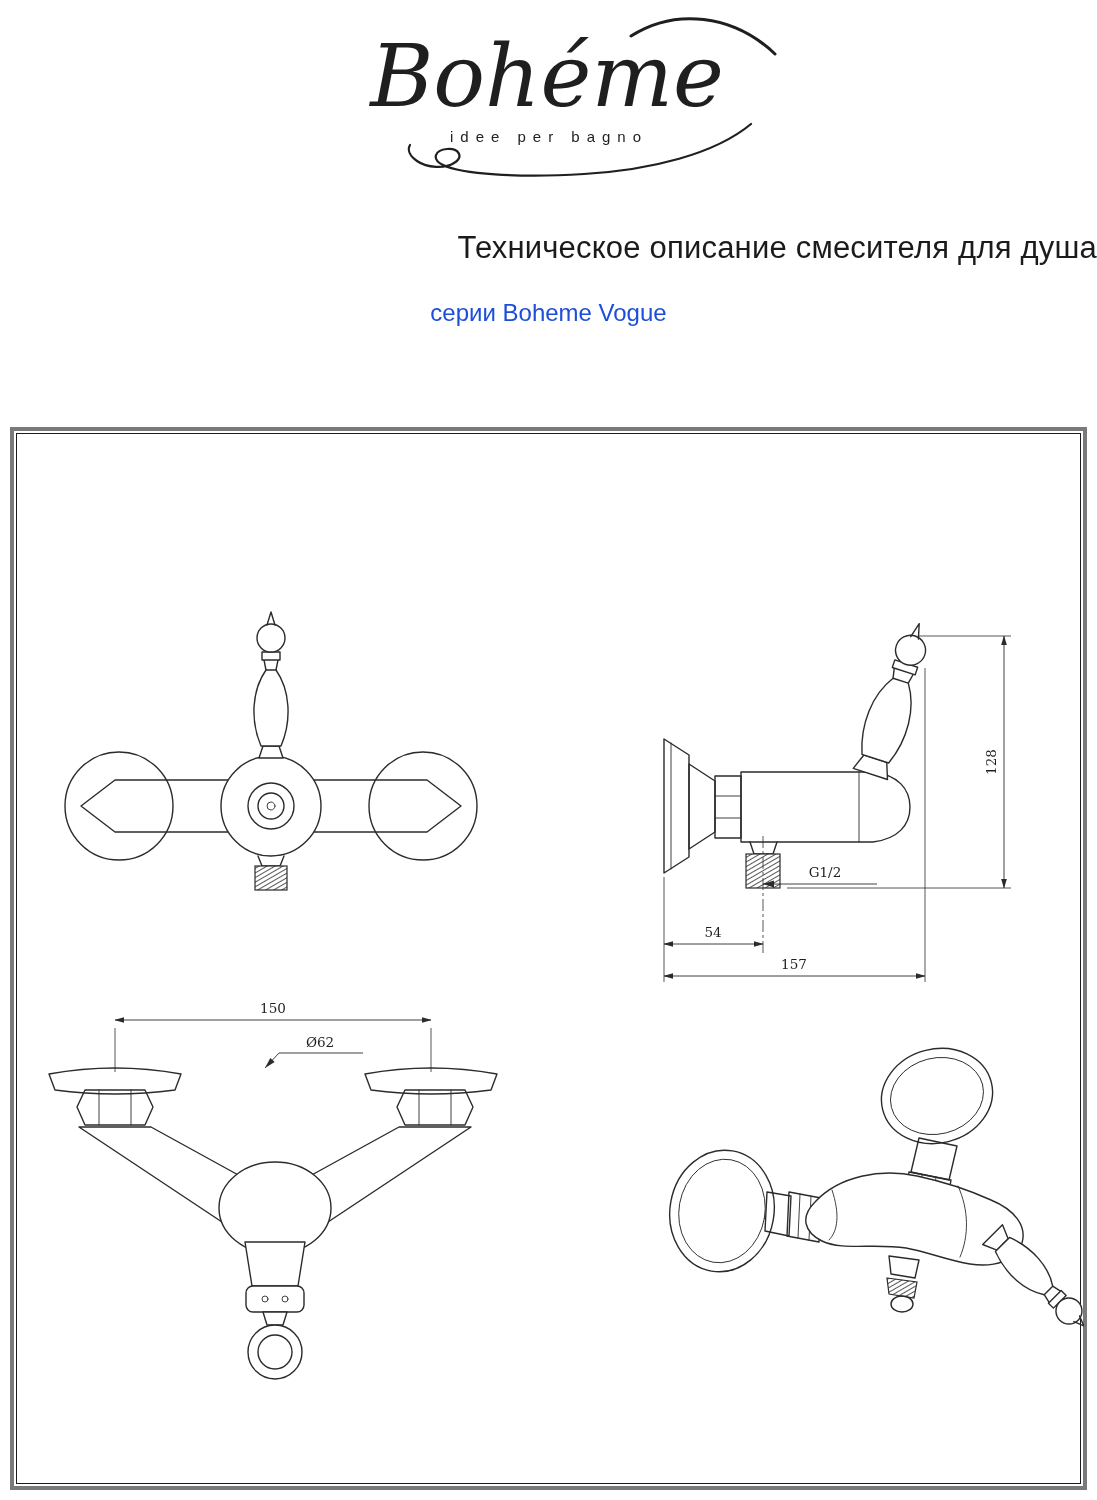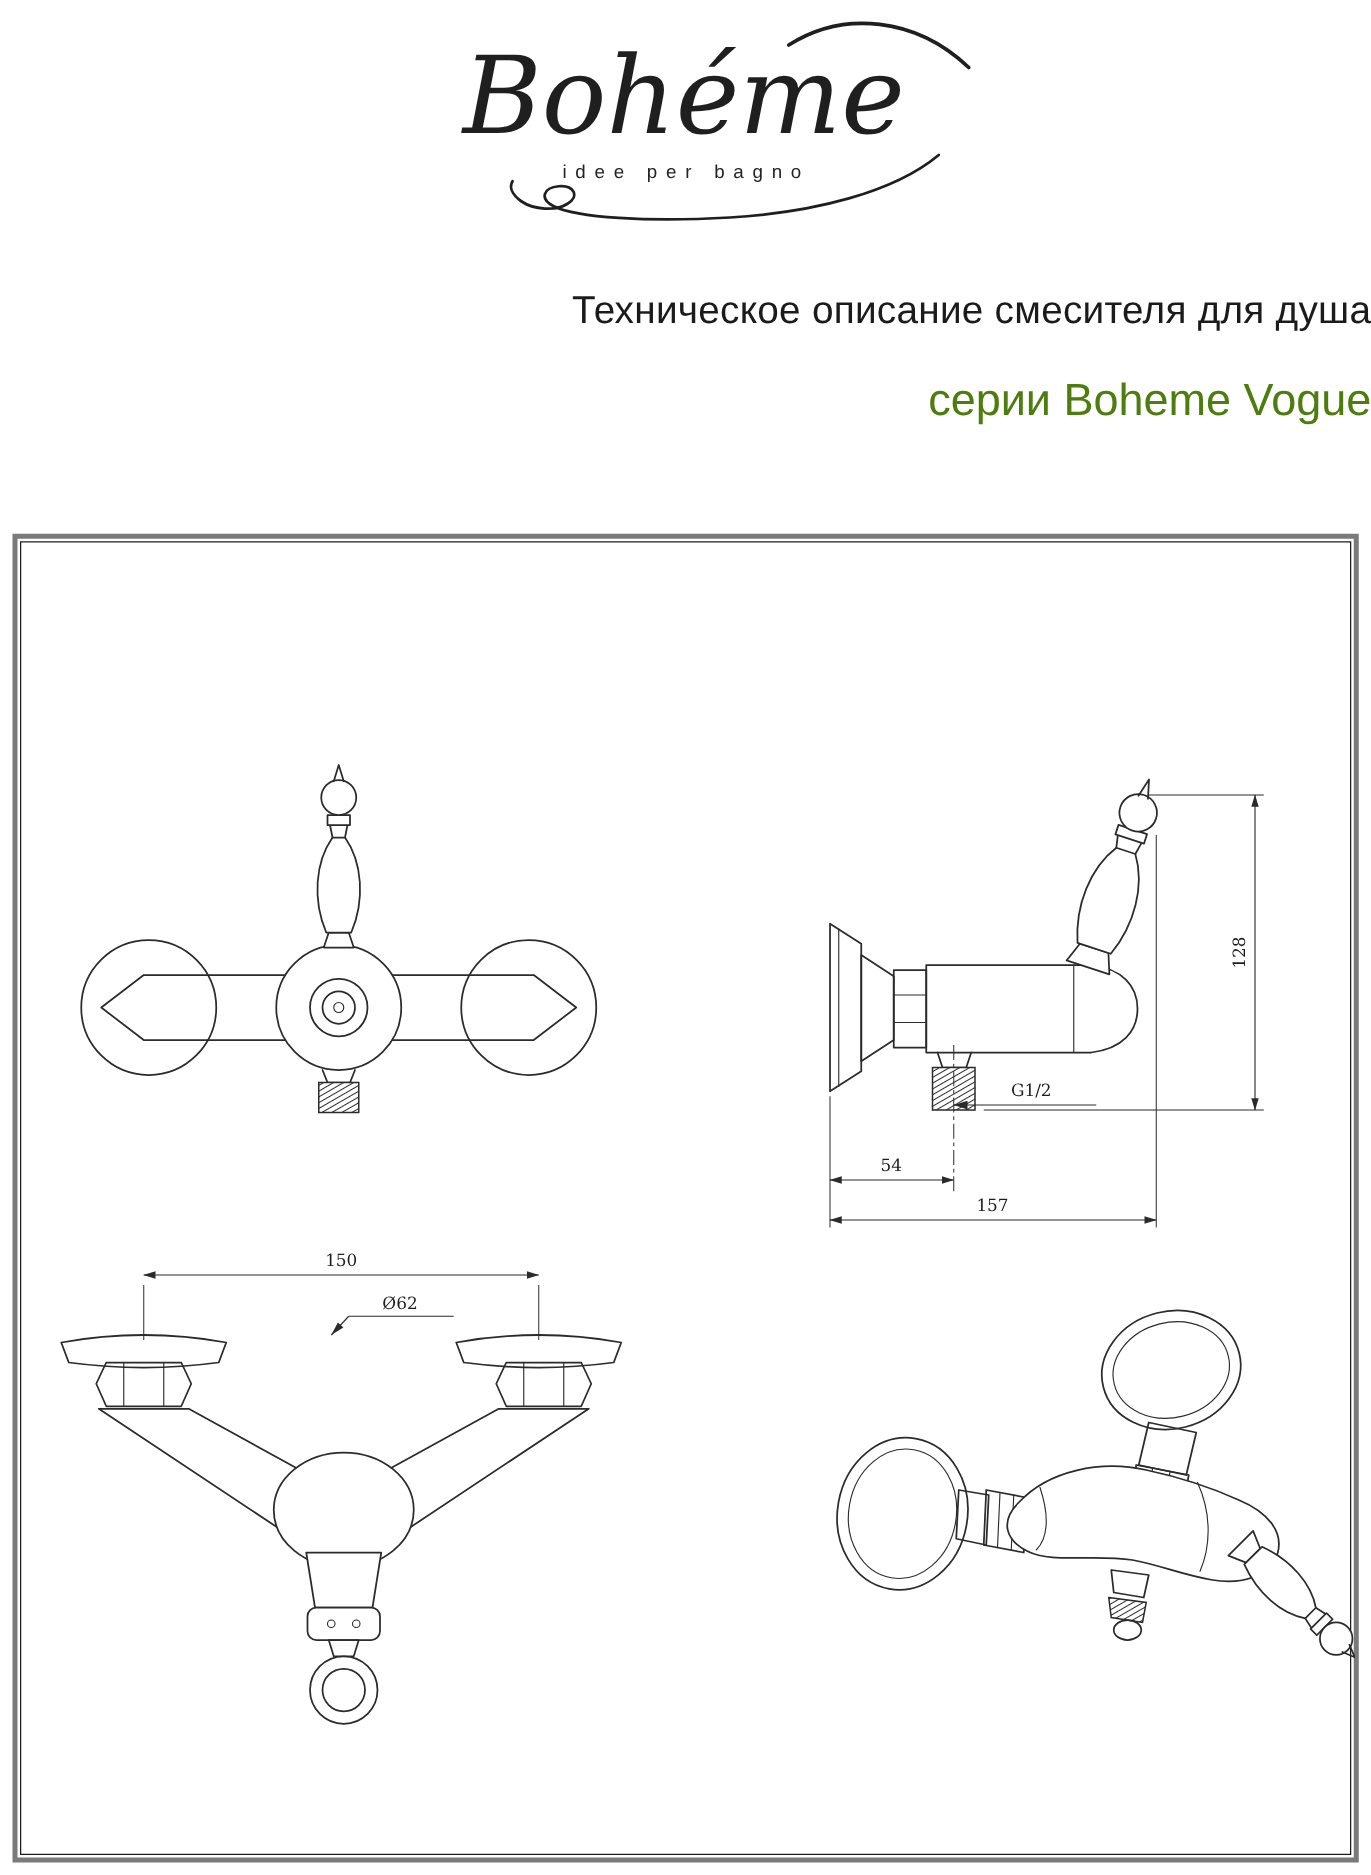--- a/index.html
+++ b/index.html
@@ -14,21 +14,21 @@
   .logo-wrap{
     position:absolute;top:4px;left:50%;transform:translateX(-50%);
     width:540px;height:212px;
   }
   .title1{
     position:absolute;top:230px;left:0;width:100%;
     text-align:right;font-size:31px;color:#1b1b1b;letter-spacing:.2px;
   }
   .title2{
     position:absolute;top:299px;left:0;width:100%;
-    text-align:right;font-size:36px;color:#4d7c0f;
+    text-align:center;font-size:24px;color:#1d4ed8;
   }
   .frame{
     position:absolute;left:10px;top:427px;width:1077px;height:1063px;
     border:4px solid #7a7a7a;box-sizing:border-box;background:#fff;
   }
   .frame-inner{
     position:absolute;left:2px;top:2px;right:2px;bottom:2px;
     border:1px solid #1c1c1c;
   }
   .frame-inner svg{position:absolute;left:2px;top:2px;}

